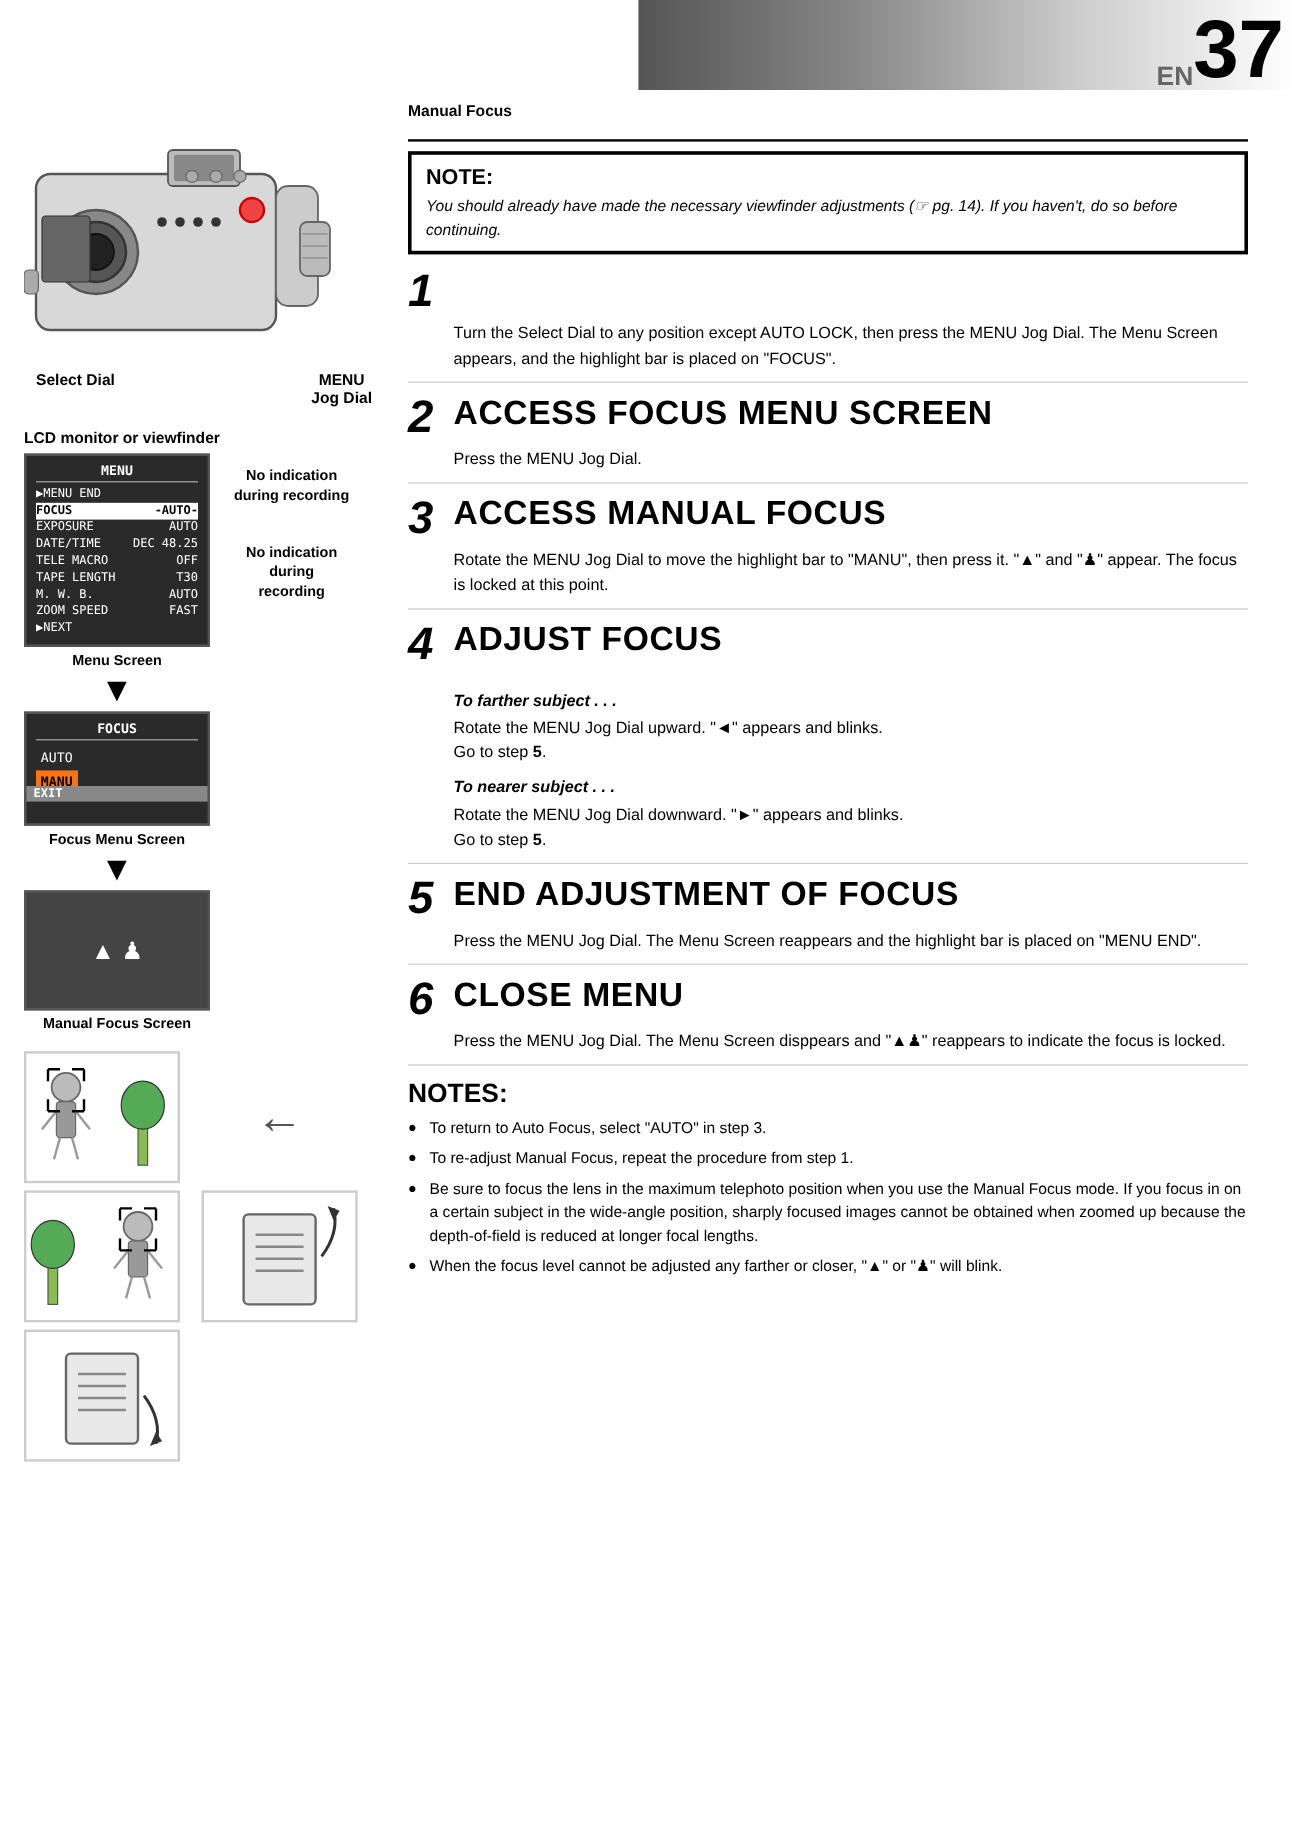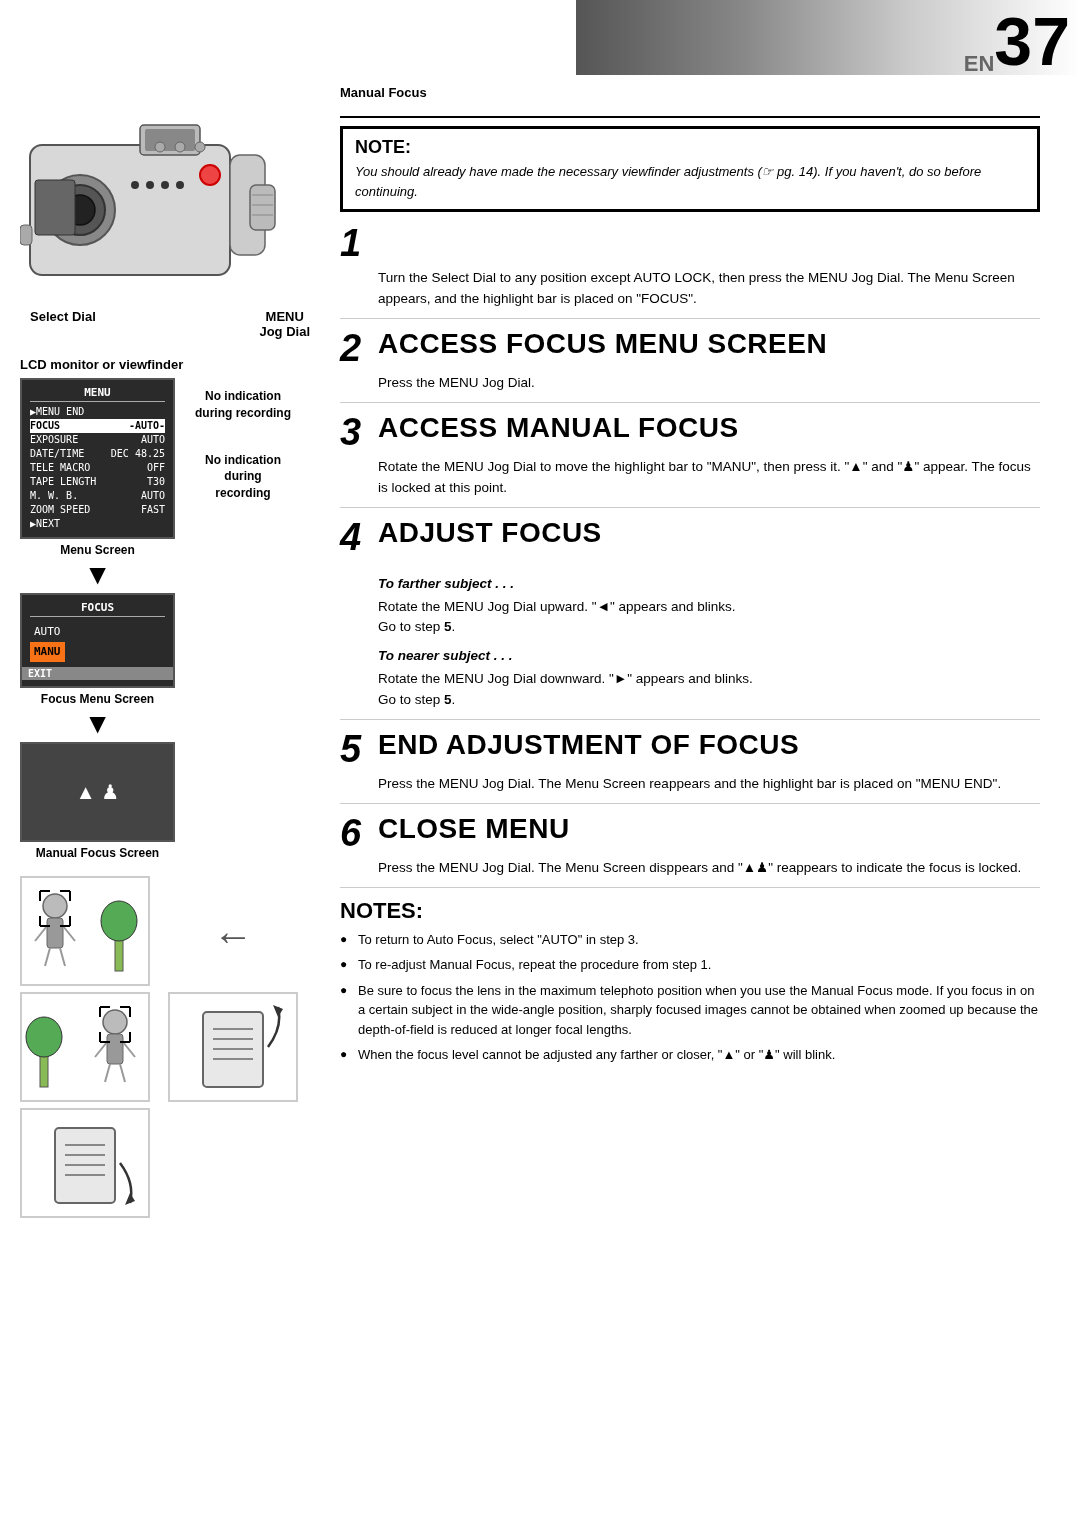--- a/index.html
+++ b/index.html
@@ -10,21 +10,21 @@
       font-family: Arial, Helvetica, sans-serif;
       font-size: 14px;
       color: #000;
       position: relative;
     }
 
     
     .header-bar {
       position: absolute;
       top: 0; right: 0;
-      width: 504px;
+      width: 548px;
       height: 75px;
       background: linear-gradient(to right, #555, #888, #ccc, #fff);
       display: flex;
       align-items: flex-end;
       justify-content: flex-end;
       padding-right: 10px;
     }
     .header-en {
       font-size: 22px;
       font-weight: bold;
@@ -133,21 +133,21 @@
     }
     .focus-screen-box .focus-item.selected {
       background: #f97316;
       color: #000;
       font-weight: bold;
       display: inline-block;
       padding: 0 4px;
     }
     .focus-screen-box .exit-bar {
       position: absolute;
-      bottom: 6px;
+      bottom: 18px;
       left: 0;
       width: 100%;
       background: #888;
       color: #fff;
       font-size: 10px;
       font-weight: bold;
       text-align: left;
       padding: 1px 6px;
       font-family: monospace;
     }

